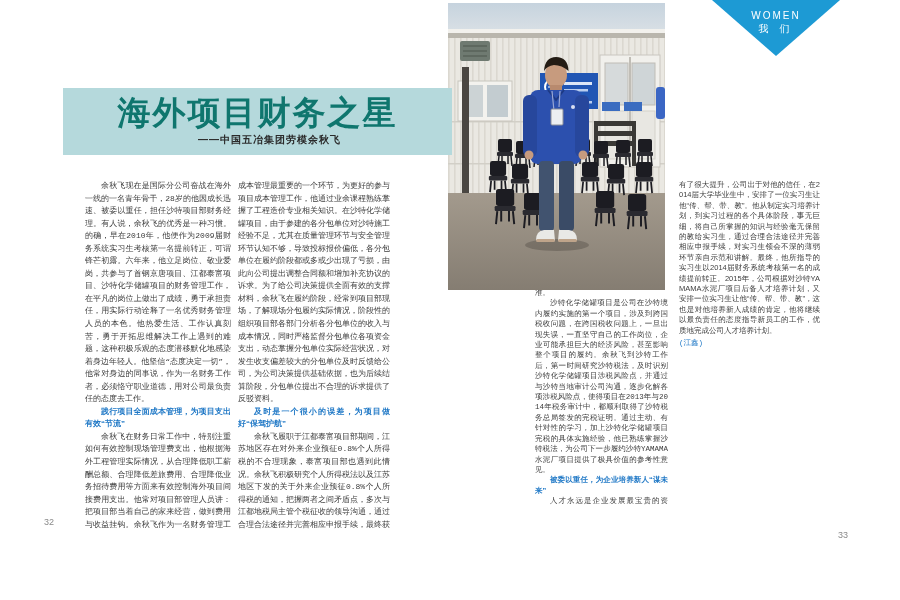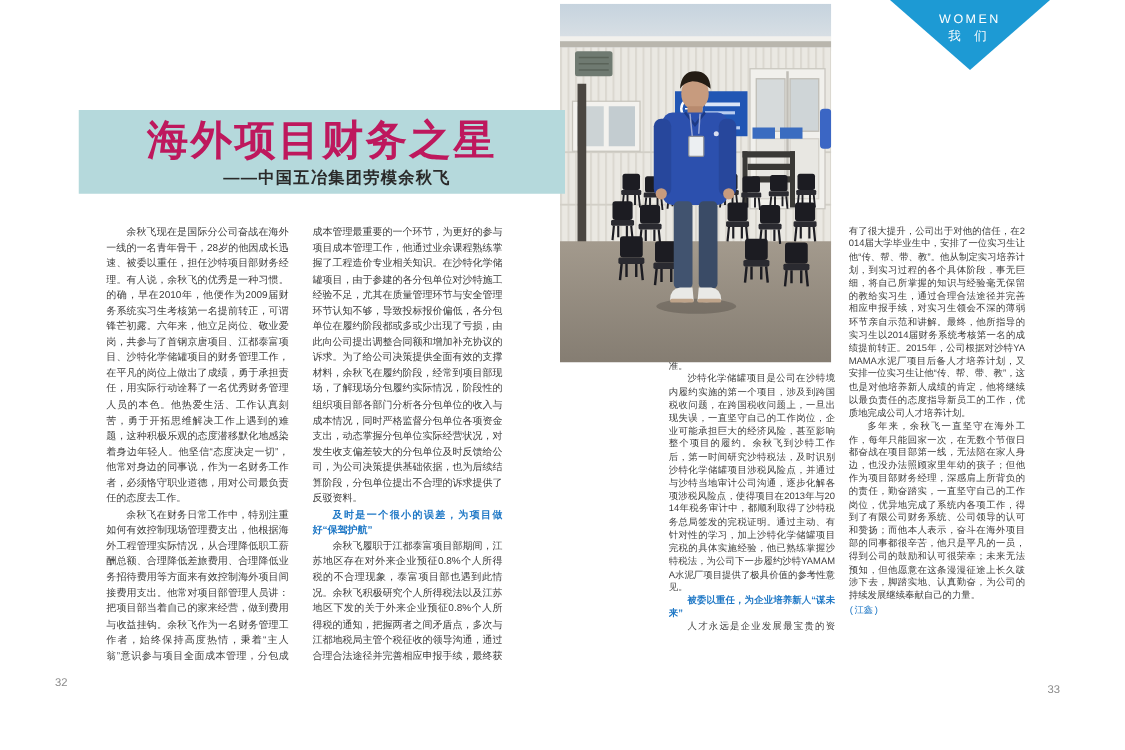--- a/index.html
+++ b/index.html
@@ -4,49 +4,49 @@
 <style>
   * { margin:0; padding:0; box-sizing:border-box; }
   html,body { width:900px; height:600px; background:#ffffff; overflow:hidden;
               font-family:"Liberation Sans", sans-serif; }
   .spread { position:relative; width:900px; height:600px; background:#ffffff; }
 
   
   .title-band { position:absolute; left:63px; top:88px; width:389px; height:67px;
                 background:#b5d9dc; z-index:3; text-align:center; }
   .title-band .main-title { margin-top:7px; font-family:"Liberation Serif", serif;
-                font-weight:bold; font-size:33px; line-height:36px; color:#be185d;
+                font-weight:bold; font-size:33px; line-height:36px; color:#0f766e;
                 letter-spacing:2px; }
-  .title-band .sub-title { margin-top:2px; font-size:13px; font-weight:bold;
+  .title-band .sub-title { margin-top:2px; font-size:10px; font-weight:bold;
                 color:#2a2a2a; letter-spacing:1px;margin-left:24px; }
 
   
   .corner-ribbon { position:absolute; left:712px; top:0; width:128px; height:56px;
                 background:#1d9ad4; clip-path:polygon(0 0,100% 0,50% 100%);
                 z-index:4; text-align:center; color:#ffffff; }
   .corner-ribbon .ribbon-en { margin-top:10px; font-size:10px; letter-spacing:2px; }
   .corner-ribbon .ribbon-zh { margin-top:1px; font-size:10px; letter-spacing:4px; }
 
   
   .col { position:absolute; color:#3c3c3c; text-align:justify; word-break:break-all;
          overflow:hidden; }
   .col p { text-align:justify; }
-  .col .indent { text-indent:2em; }
+  .col .indent { text-indent:2em;font-family:Liberation Mono, monospace; }
   .left-col { font-size:8px; line-height:12.55px; }
   .right-col { font-size:7.5px; line-height:10.4px; }
   .col-l1 { left:85px;  top:180px; width:146px; height:352px; }
-  .col-l2 { left:250px; top:180px; width:152px; height:352px; }
+  .col-l2 { left:238px; top:180px; width:152px; height:352px; }
   .col-r1 { left:535px; top:288px; width:133px; height:218px; }
   .col-r2 { left:679px; top:180px; width:141px; height:342px; }
   .blue-heading { color:#1f78c6; font-weight:bold; text-indent:2em; }
   .signature { color:#1f78c6; text-align:right; margin-top:2px;font-family:Liberation Mono, monospace; }
 
   .page-num { position:absolute; font-size:9px; color:#8a8a8a; }
-  .page-num-left  { left:44px;  top:541px; }
-  .page-num-right { left:838px; top:546px; }
+  .page-num-left  { left:44px;  top:517px; }
+  .page-num-right { left:838px; top:530px; }
 
   
   .photo { position:absolute; left:448px; top:3px; width:217px; height:287px;
            z-index:1; }
   .photo svg { display:block; }
 </style>
 </head>
 <body>
 
 <div class="spread">
@@ -56,20 +56,21 @@
     <div class="ribbon-zh">我 们</div>
   </div>
 
   <div class="title-band">
     <div class="main-title">海外项目财务之星</div>
     <div class="sub-title">——中国五冶集团劳模余秋飞</div>
   </div>
 
   <div class="col left-col col-l1">
     <p class="indent">余秋飞现在是国际分公司奋战在海外一线的一名青年骨干，28岁的他因成长迅速、被委以重任，担任沙特项目部财务经理。有人说，余秋飞的优秀是一种习惯。的确，早在2010年，他便作为2009届财务系统实习生考核第一名提前转正，可谓锋芒初露。六年来，他立足岗位、敬业爱岗，共参与了首钢京唐项目、江都泰富项目、沙特化学储罐项目的财务管理工作，在平凡的岗位上做出了成绩，勇于承担责任，用实际行动诠释了一名优秀财务管理人员的本色。他热爱生活、工作认真刻苦，勇于开拓思维解决工作上遇到的难题，这种积极乐观的态度潜移默化地感染着身边年轻人。他坚信“态度决定一切”，他常对身边的同事说，作为一名财务工作者，必须恪守职业道德，用对公司最负责任的态度去工作。</p>
+    <p class="blue-heading">践行项目全面成本管理，为项目支出有效“节流”</p>
     <p class="indent">余秋飞在财务日常工作中，特别注重如何有效控制现场管理费支出，他根据海外工程管理实际情况，从合理降低职工薪酬总额、合理降低差旅费用、合理降低业务招待费用等方面来有效控制海外项目间接费用支出。他常对项目部管理人员讲：把项目部当着自己的家来经营，做到费用与收益挂钩。余秋飞作为一名财务管理工作者，始终保持高度热情，秉着“主人翁”意识参与项目全面成本管理，分包成本管理是项目全面</p>
   </div>
 
   <div class="col left-col col-l2">
     <p>成本管理最重要的一个环节，为更好的参与项目成本管理工作，他通过业余课程熟练掌握了工程造价专业相关知识。在沙特化学储罐项目，由于参建的各分包单位对沙特施工经验不足，尤其在质量管理环节与安全管理环节认知不够，导致投标报价偏低，各分包单位在履约阶段都或多或少出现了亏损，由此向公司提出调整合同额和增加补充协议的诉求。为了给公司决策提供全面有效的支撑材料，余秋飞在履约阶段，经常到项目部现场，了解现场分包履约实际情况，阶段性的组织项目部各部门分析各分包单位的收入与成本情况，同时严格监督分包单位各项资金支出，动态掌握分包单位实际经营状况，对发生收支偏差较大的分包单位及时反馈给公司，为公司决策提供基础依据，也为后续结算阶段，分包单位提出不合理的诉求提供了反驳资料。</p>
     <p class="blue-heading">及时是一个很小的误差，为项目做好“保驾护航”</p>
     <p class="indent">余秋飞履职于江都泰富项目部期间，江苏地区存在对外来企业预征0.8%个人所得税的不合理现象，泰富项目部也遇到此情况。余秋飞积极研究个人所得税法以及江苏地区下发的关于外来企业预征0.8%个人所得税的通知，把握两者之间矛盾点，多次与江都地税局主管个税征收的领导沟通，通过合理合法途径并完善相应申报手续，最终获得江都地税局免除征收该部分税收的批</p>
   </div>
 
   <div class="photo">
@@ -213,20 +214,19 @@
 
   <div class="col right-col col-r1">
     <p>准。</p>
     <p class="indent">沙特化学储罐项目是公司在沙特境内履约实施的第一个项目，涉及到跨国税收问题，在跨国税收问题上，一旦出现失误，一直坚守自己的工作岗位，企业可能承担巨大的经济风险，甚至影响整个项目的履约。余秋飞到沙特工作后，第一时间研究沙特税法，及时识别沙特化学储罐项目涉税风险点，并通过与沙特当地审计公司沟通，逐步化解各项涉税风险点，使得项目在2013年与2014年税务审计中，都顺利取得了沙特税务总局签发的完税证明。通过主动、有针对性的学习，加上沙特化学储罐项目完税的具体实施经验，他已熟练掌握沙特税法，为公司下一步履约沙特YAMAMA水泥厂项目提供了极具价值的参考性意见。</p>
     <p class="blue-heading">被委以重任，为企业培养新人“谋未来”</p>
     <p class="indent">人才永远是企业发展最宝贵的资源，也是企业能够做大做强最为关键的财富，通过几年财务管理工作的锻炼与磨砺，余秋飞自身的财务管理工作水平和业务能力</p>
   </div>
 
   <div class="col right-col col-r2">
     <p>有了很大提升，公司出于对他的信任，在2014届大学毕业生中，安排了一位实习生让他“传、帮、带、教”。他从制定实习培养计划，到实习过程的各个具体阶段，事无巨细，将自己所掌握的知识与经验毫无保留的教给实习生，通过合理合法途径并完善相应申报手续，对实习生领会不深的薄弱环节亲自示范和讲解。最终，他所指导的实习生以2014届财务系统考核第一名的成绩提前转正。2015年，公司根据对沙特YAMAMA水泥厂项目后备人才培养计划，又安排一位实习生让他“传、帮、带、教”，这也是对他培养新人成绩的肯定，他将继续以最负责任的态度指导新员工的工作，优质地完成公司人才培养计划。</p>
-    <p class="indent">多年来，余秋飞一直坚守在海外工作，每年只能回家一次，在无数个节假日都奋战在项目部第一线，无法陪在家人身边，也没办法照顾家里年幼的孩子；但他作为项目部财务经理，深感肩上所背负的的责任，勤奋踏实，一直坚守自己的工作岗位，优异地完成了系统内各项工作，得到了有限公司财务系统、公司领导的认可和赞扬；而他本人表示，奋斗在海外项目部的同事都很辛苦，他只是平凡的一员，得到公司的鼓励和认可很荣幸；未来无法预知，但他愿意在这条漫漫征途上长久跋涉下去，脚踏实地、认真勤奋，为公司的持续发展继续奉献自己的力量。</p>
     <p class="signature">(江鑫)</p>
   </div>
 
   <div class="page-num page-num-left">32</div>
   <div class="page-num page-num-right">33</div>
 
 </div>
 
 </body></html>

